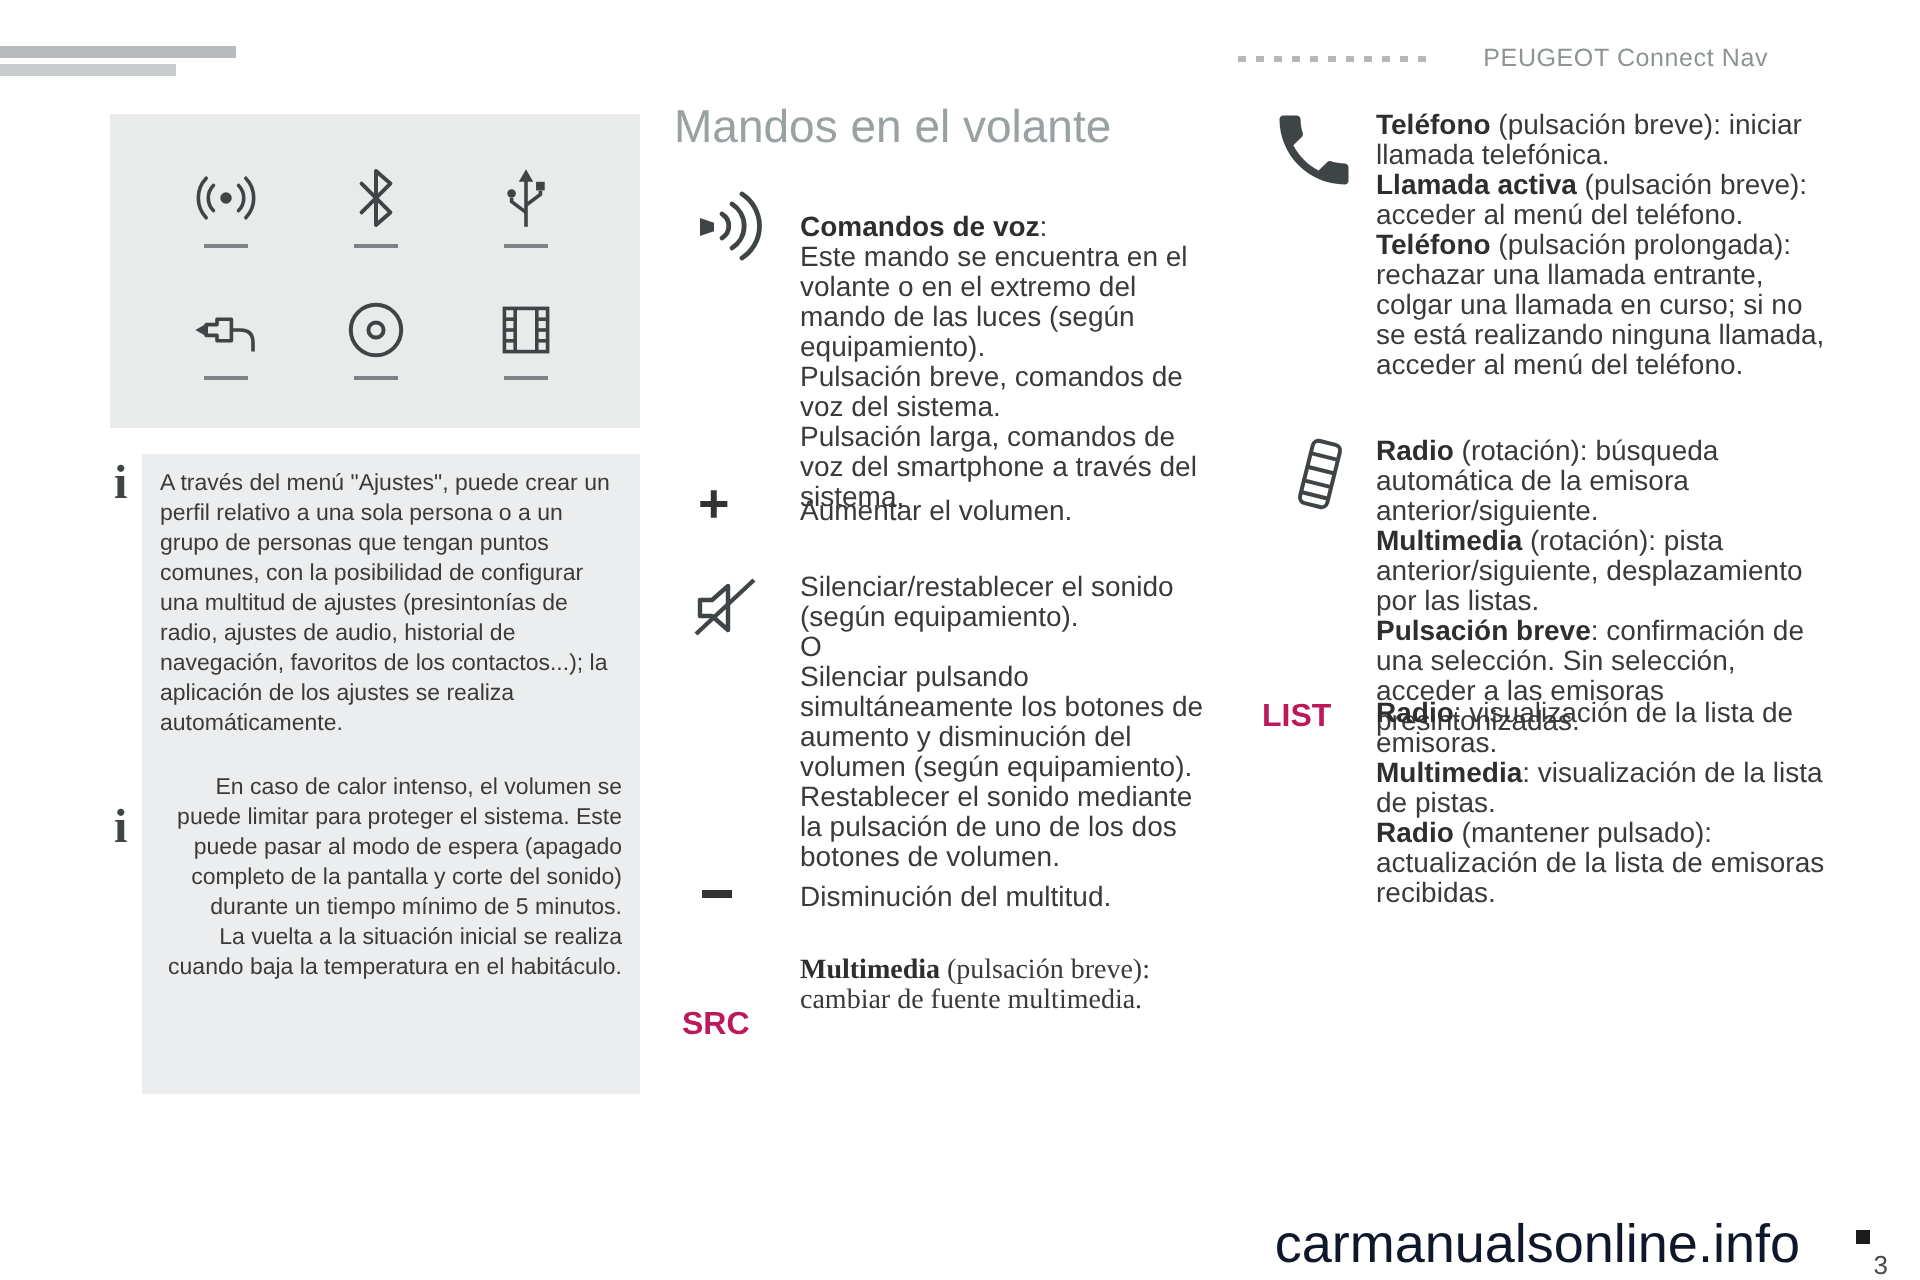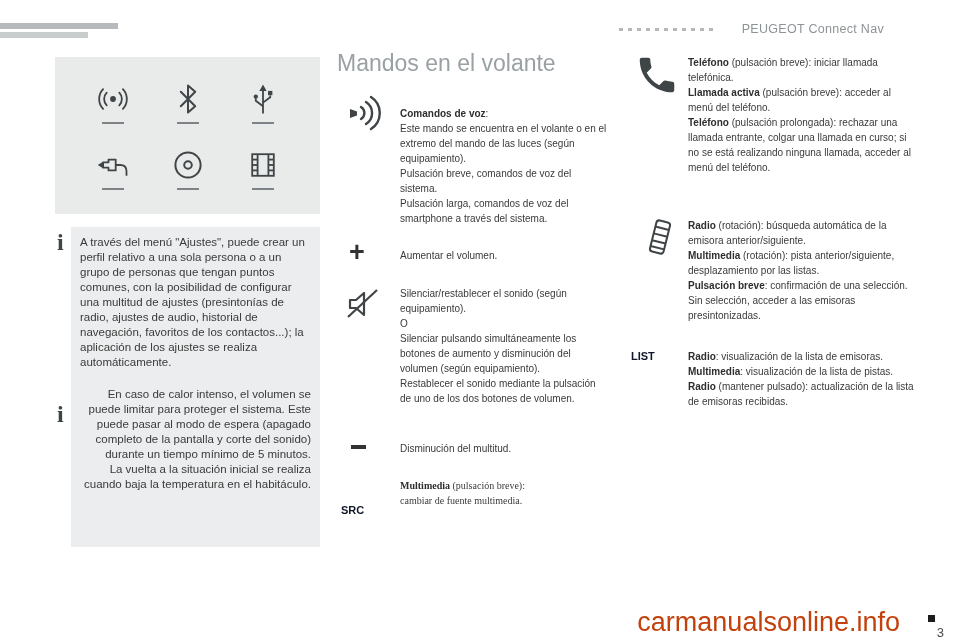--- a/index.html
+++ b/index.html
@@ -34,31 +34,31 @@
   .note-i { position:absolute; font-family:"Liberation Serif", serif;
     font-weight:bold; font-size:24px; line-height:24px; color:#3f4547; }
   .notebox { position:absolute; width:249px; background:#ecedee; padding:8px 9px;
     box-sizing:border-box; }
   .notebox p { margin:0; font-size:11.5px; line-height:15px; color:#3a3a3a; }
 
   
   .title { position:absolute; left:337px; top:50px; margin:0;
     font-size:23px; font-weight:400; color:#9aa1a3; }
 
-  .txt { position:absolute; font-size:10px; line-height:15px; color:#3a3a3a; }
+  .txt { position:absolute; font-size:14px; line-height:15px; color:#3a3a3a; }
   .txt b { color:#2e2e2e; }
 
-  .biglabel { position:absolute; font-size:11px; font-weight:bold; color:#0f172a; }
+  .biglabel { position:absolute; font-size:16px; font-weight:bold; color:#be185d; }
   .plus { position:absolute; font-size:27px; line-height:27px; font-weight:bold; color:#333; }
   .minusbar { position:absolute; width:15px; height:3.5px; background:#333; }
 
   .icon { position:absolute; }
 
   
-  .wm { position:absolute; right:60px; bottom:2px; font-size:27px; color:#c2410c; }
+  .wm { position:absolute; right:60px; bottom:2px; font-size:27px; color:#0f172a; }
   .sq { position:absolute; left:928px; top:615px; width:7px; height:7px; background:#1c1c1c; }
   .pageno { position:absolute; right:16px; bottom:0px; font-size:13px; color:#4a4a4a; }
 </style>
 </head>
 <body>
 
 <div id="page">
 
   <div class="stripe s1"></div>
   <div class="stripe s2"></div>

